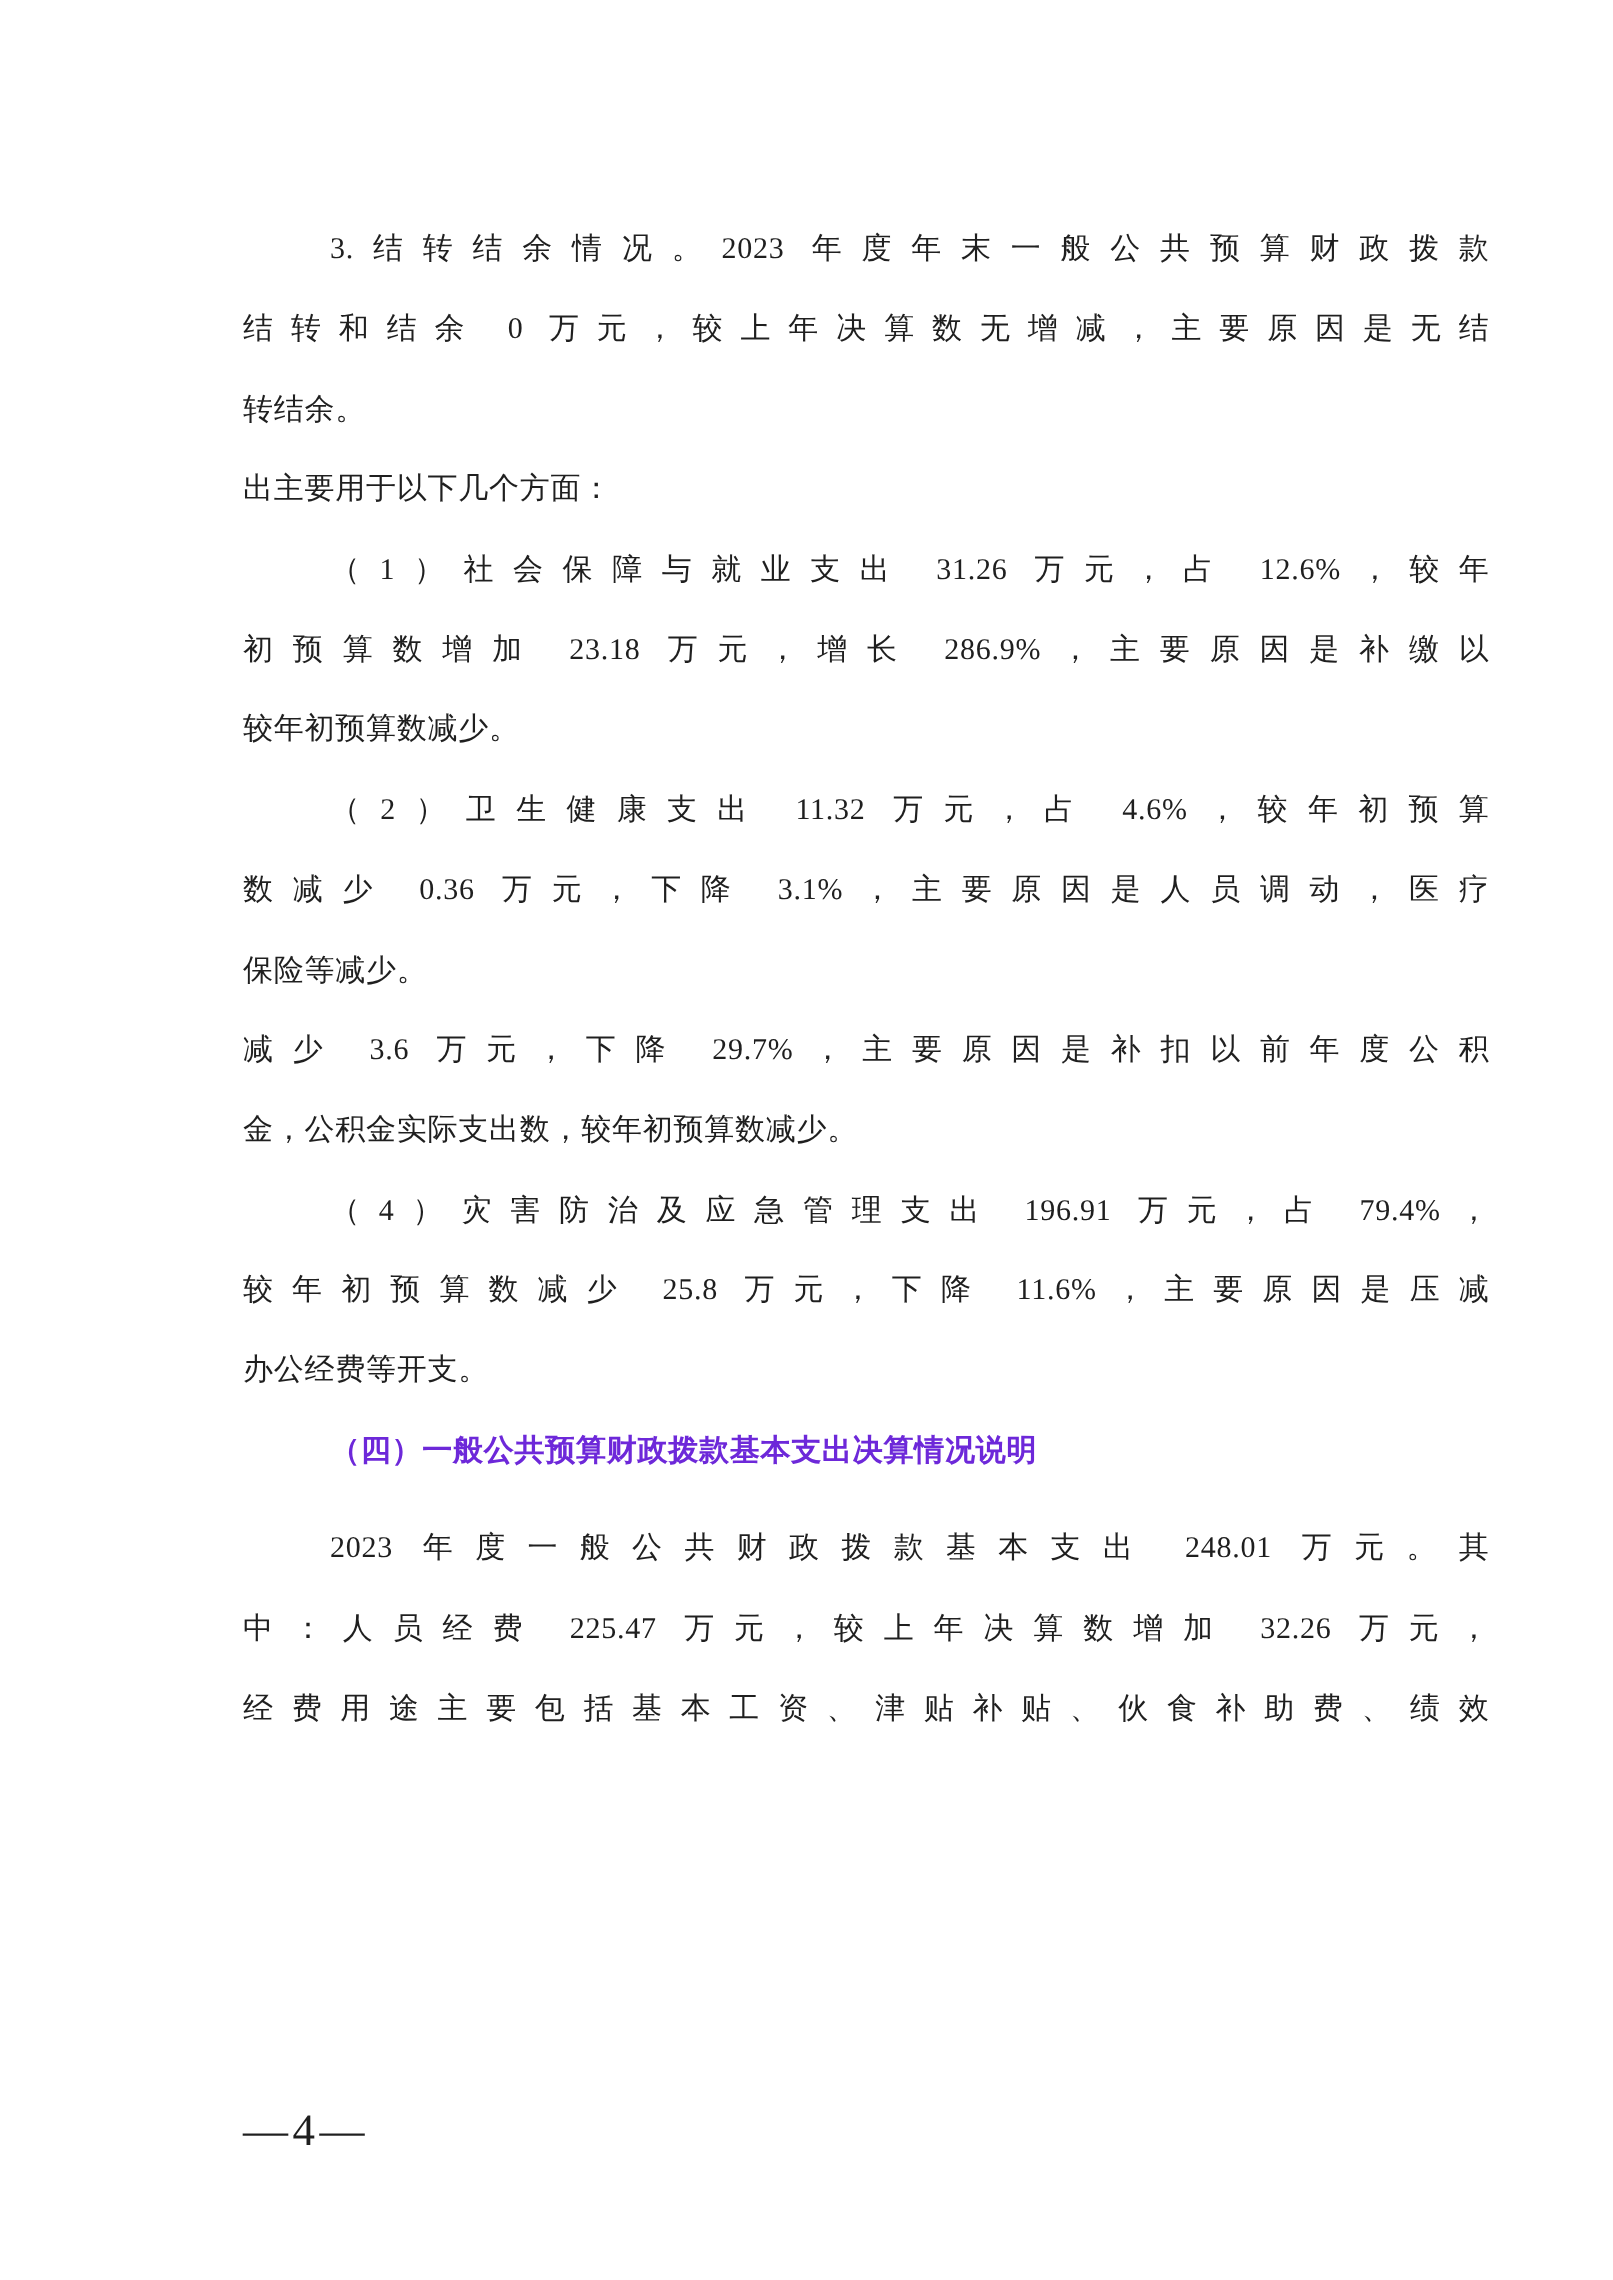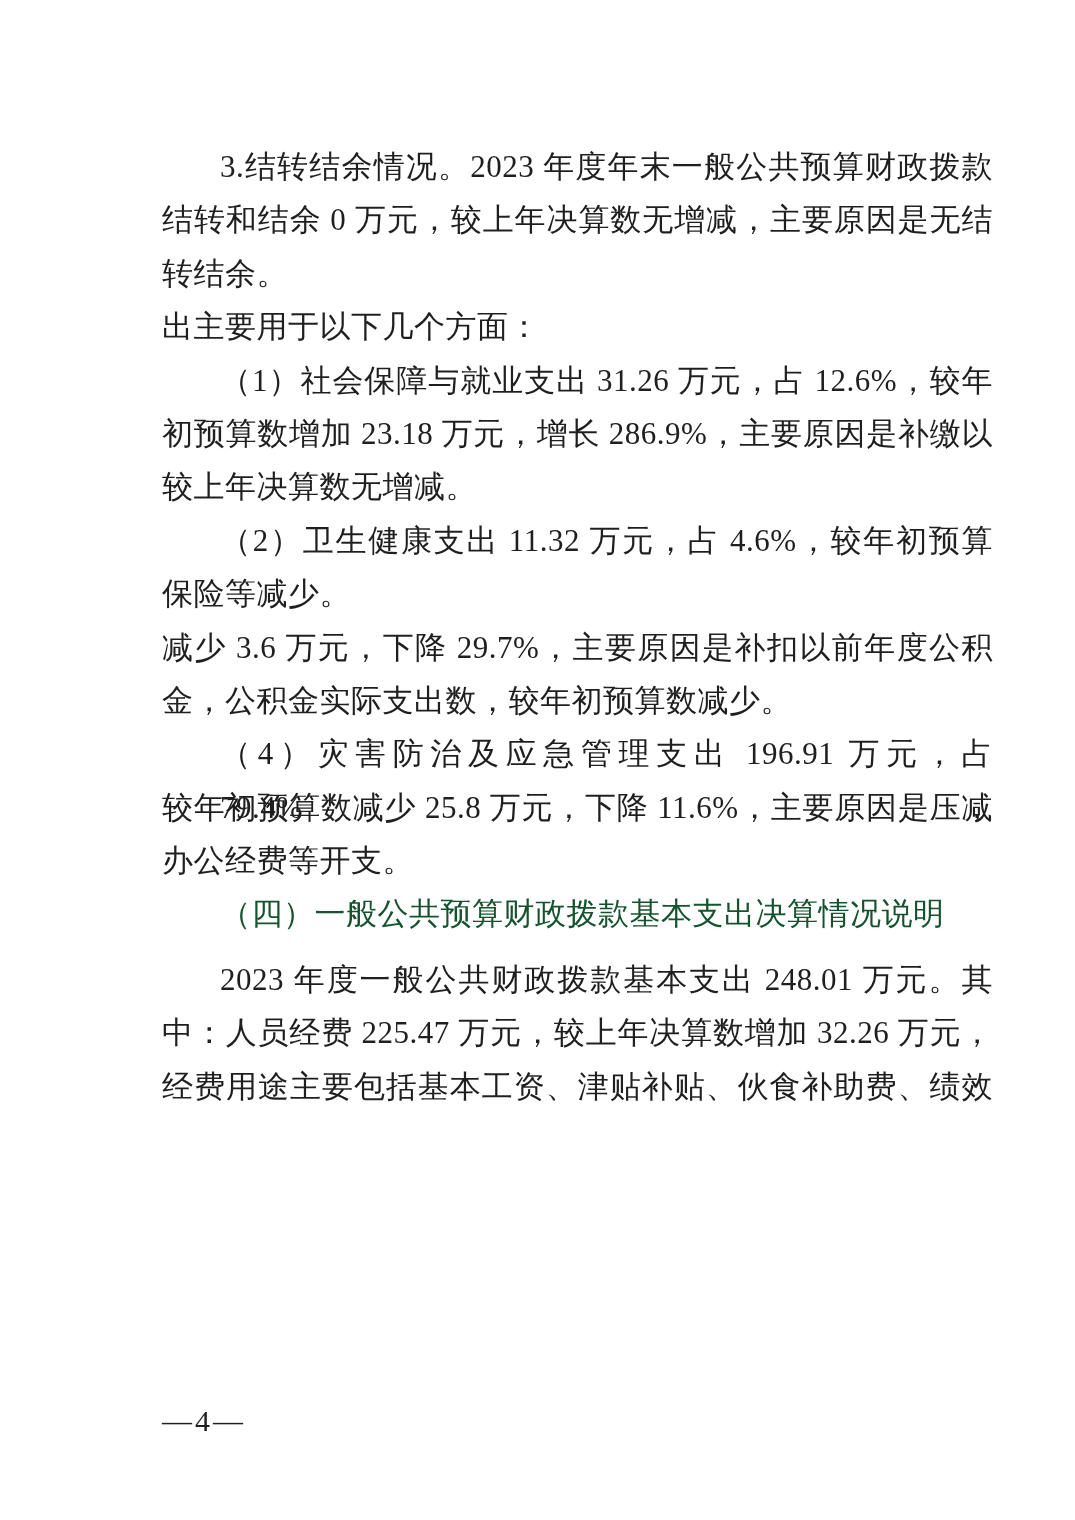--- a/index.html
+++ b/index.html
@@ -17,21 +17,21 @@
     font-family: "Liberation Serif", "DejaVu Serif", serif;
     color: #1f1f1f;
   }
   .content {
     position: absolute;
     left: 162px;
     top: 140px;
     width: 831px;
   }
   .line {
-    font-size: 31px;
+    font-size: 20px;
     line-height: 53.4px;
     height: 53.4px;
     white-space: nowrap;
     text-align: justify;
     text-justify: inter-character;
     letter-spacing: 0.5px;
   }
   .line.jl {
     
     white-space: normal;
@@ -39,22 +39,22 @@
     text-align-last: justify;
   }
   .line.plain {
     text-align: right;
     text-align-last: left;
   }
   .line.indent {
     padding-left: 58px;
   }
   .line.bold {
-    font-weight: 400;
-    color: #14532d;
+    font-weight: 700;
+    color: #6d28d9;
   }
   .line.para-gap {
     margin-top: 12px;
   }
   .footer {
     position: absolute;
     left: 162px;
     top: 1404px;
     font-size: 30px;
     line-height: 34px;
@@ -66,22 +66,23 @@
 <body>
 
 <div class="page">
   <div class="content">
     <div class="line indent jl">3.结转结余情况。2023 年度年末一般公共预算财政拨款</div>
     <div class="line jl">结转和结余 0 万元，较上年决算数无增减，主要原因是无结</div>
     <div class="line plain">转结余。</div>
     <div class="line plain">出主要用于以下几个方面：</div>
     <div class="line indent jl">（1）社会保障与就业支出 31.26 万元，占 12.6%，较年</div>
     <div class="line jl">初预算数增加 23.18 万元，增长 286.9%，主要原因是补缴以</div>
-    <div class="line plain">较上年决算数无增减。</div>
+    <div class="line plain">较年初预算数减少。</div>
     <div class="line indent jl">（2）卫生健康支出 11.32 万元，占 4.6%，较年初预算</div>
+    <div class="line jl">数减少 0.36 万元，下降 3.1%，主要原因是人员调动，医疗</div>
     <div class="line plain">保险等减少。</div>
     <div class="line jl">减少 3.6 万元，下降 29.7%，主要原因是补扣以前年度公积</div>
     <div class="line plain">金，公积金实际支出数，较年初预算数减少。</div>
     <div class="line indent jl">（4）灾害防治及应急管理支出 196.91 万元，占 79.4%，</div>
     <div class="line jl">较年初预算数减少 25.8 万元，下降 11.6%，主要原因是压减</div>
     <div class="line plain">办公经费等开支。</div>
     <div class="line indent bold plain">（四）一般公共预算财政拨款基本支出决算情况说明</div>
     <div class="line indent jl para-gap">2023 年度一般公共财政拨款基本支出 248.01 万元。其</div>
     <div class="line jl">中：人员经费 225.47 万元，较上年决算数增加 32.26 万元，</div>
     <div class="line jl">经费用途主要包括基本工资、津贴补贴、伙食补助费、绩效</div>

